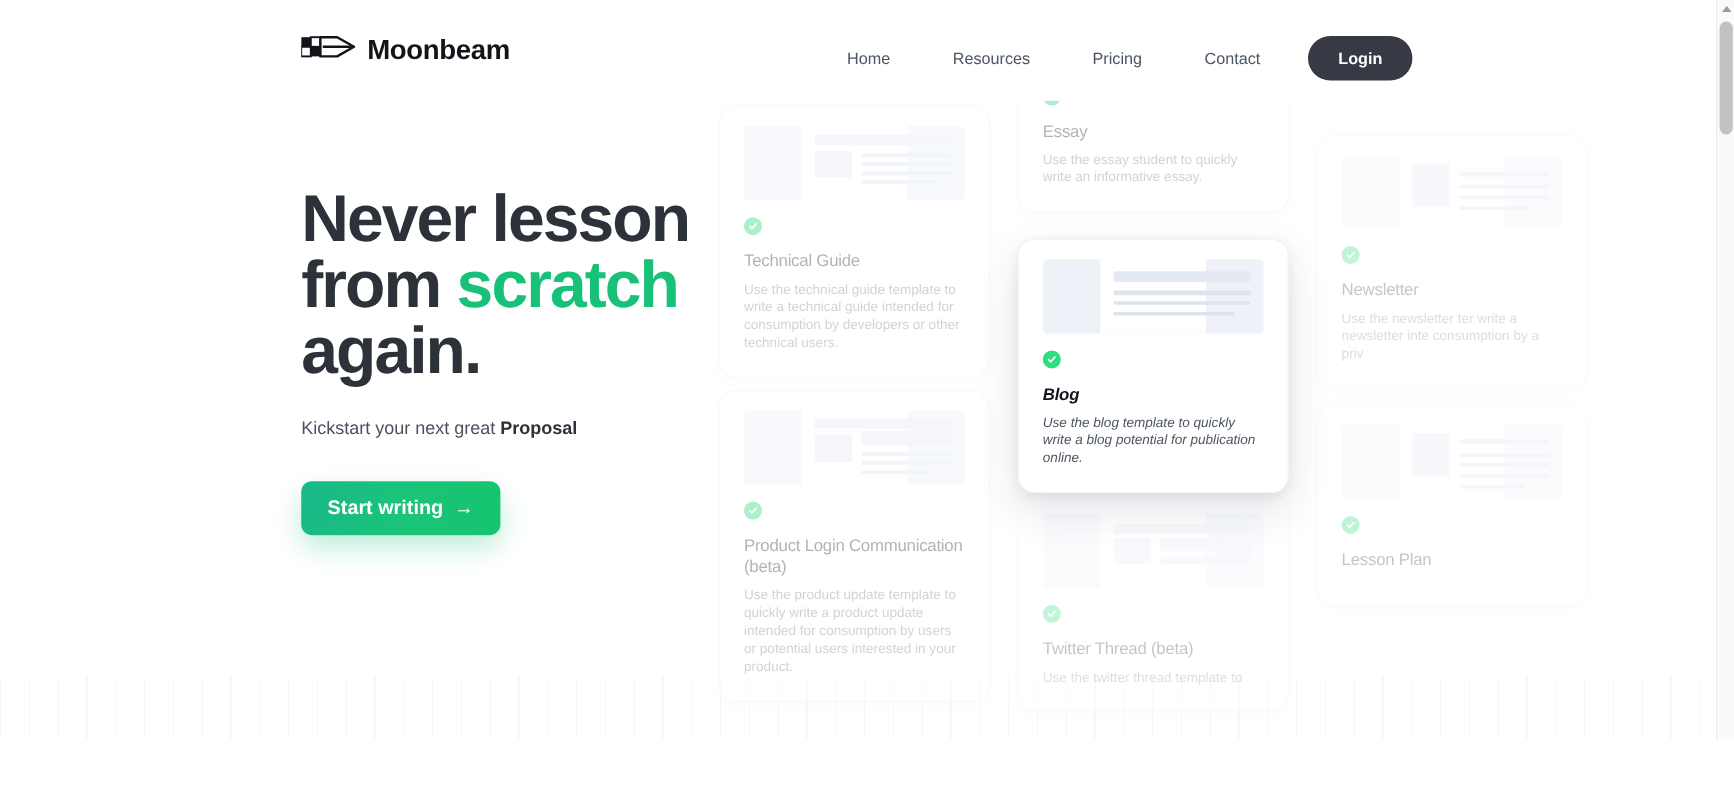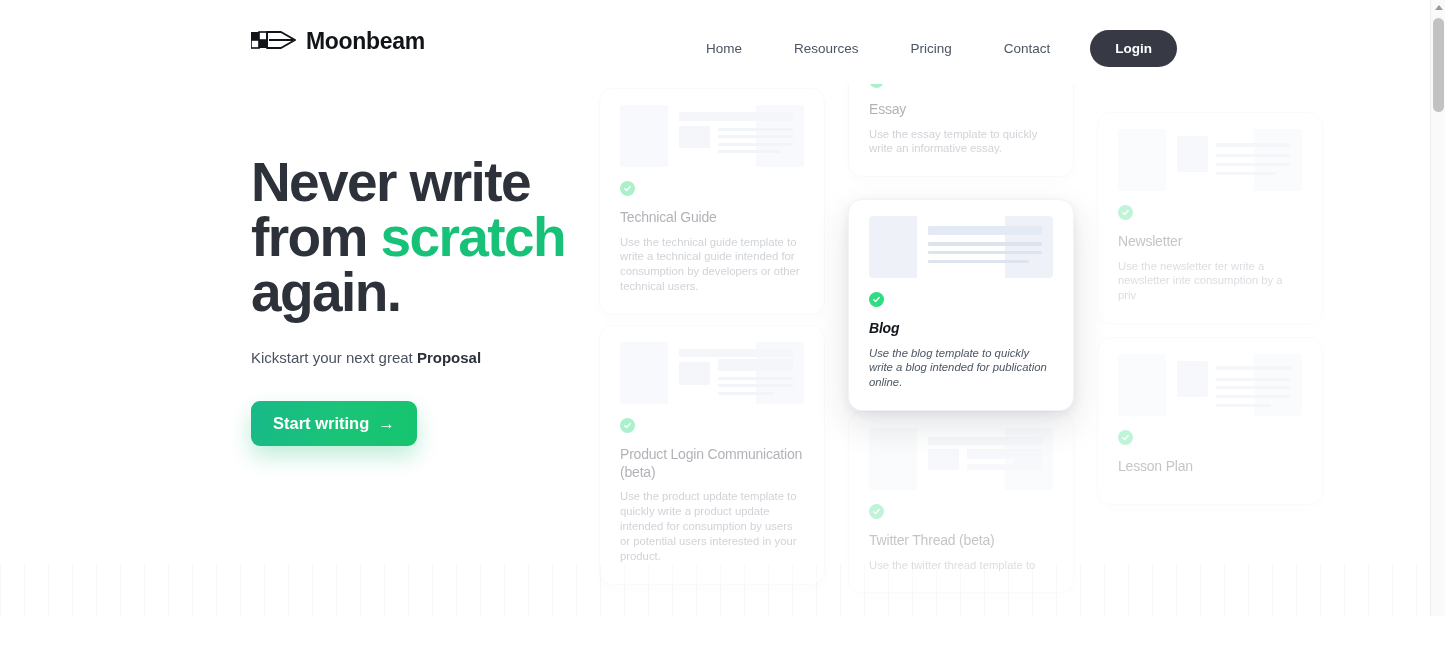--- a/index.html
+++ b/index.html
@@ -292,21 +292,21 @@
       <a class="nav-link">Home</a>
       <a class="nav-link">Resources</a>
       <a class="nav-link">Pricing</a>
       <a class="nav-link">Contact</a>
       <button class="login-btn">Login</button>
     </nav>
   </div>
 
   <div class="hero">
     <h1 class="hero-title">
-      <span>Never write</span><br>
+      <span>Never lesson</span><br>
       <span>from </span><span class="accent">scratch</span><br>
       <span>again.</span>
     </h1>
 
     <p class="hero-sub">
       <span>Kickstart your next great </span><b>Proposal</b><br>
     </p>
 
     <button class="cta">
       <span>Start writing</span>
@@ -366,38 +366,38 @@
           <div class="ln" style="left:32%;top:40%;width:62%;height:3px;"></div>
           <div class="ln" style="left:32%;top:55%;width:62%;height:3px;"></div>
           <div class="ln" style="left:32%;top:70%;width:45%;height:3px;"></div>
         </div>
         <div class="badge">
           <svg width="9" height="9" viewBox="0 0 10 10">
               <path d="M2 5.2 L4 7.2 L8 2.8" stroke="#ffffff" stroke-width="1.6" fill="none" stroke-linecap="round" stroke-linejoin="round"></path>
             </svg>
         </div>
         <div class="card-title">Essay</div>
-        <div class="card-desc">Use the essay template to quickly write an informative essay.</div>
+        <div class="card-desc">Use the essay student to quickly write an informative essay.</div>
       </div>
 
       <div class="card focused" style="top:199px;font-style:italic;">
         <div class="thumb">
           <div class="page"></div>
           <div class="blk" style="left:32%;top:16%;width:62%;height:9px;"></div>
           <div class="ln" style="left:32%;top:42%;width:62%;height:4px;"></div>
           <div class="ln" style="left:32%;top:57%;width:62%;height:3px;"></div>
           <div class="ln" style="left:32%;top:71%;width:55%;height:3px;"></div>
         </div>
         <div class="badge">
           <svg width="9" height="9" viewBox="0 0 10 10">
               <path d="M2 5.2 L4 7.2 L8 2.8" stroke="#ffffff" stroke-width="1.6" fill="none" stroke-linecap="round" stroke-linejoin="round"></path>
             </svg>
         </div>
         <div class="card-title">Blog</div>
-        <div class="card-desc">Use the blog template to quickly write a blog intended for publication online.</div>
+        <div class="card-desc">Use the blog template to quickly write a blog potential for publication online.</div>
       </div>
 
       <div class="card dimmer" style="top:411px;">
         <div class="thumb">
           <div class="page"></div>
           <div class="blk" style="left:32%;top:14%;width:62%;height:8px;"></div>
           <div class="blk" style="left:32%;top:34%;width:17%;height:34%;"></div>
           <div class="blk" style="left:53%;top:34%;width:30%;height:16%;"></div>
           <div class="blk" style="left:53%;top:58%;width:41%;height:10%;"></div>
           <div class="blk" style="left:79%;top:34%;width:15%;height:34%;"></div>

